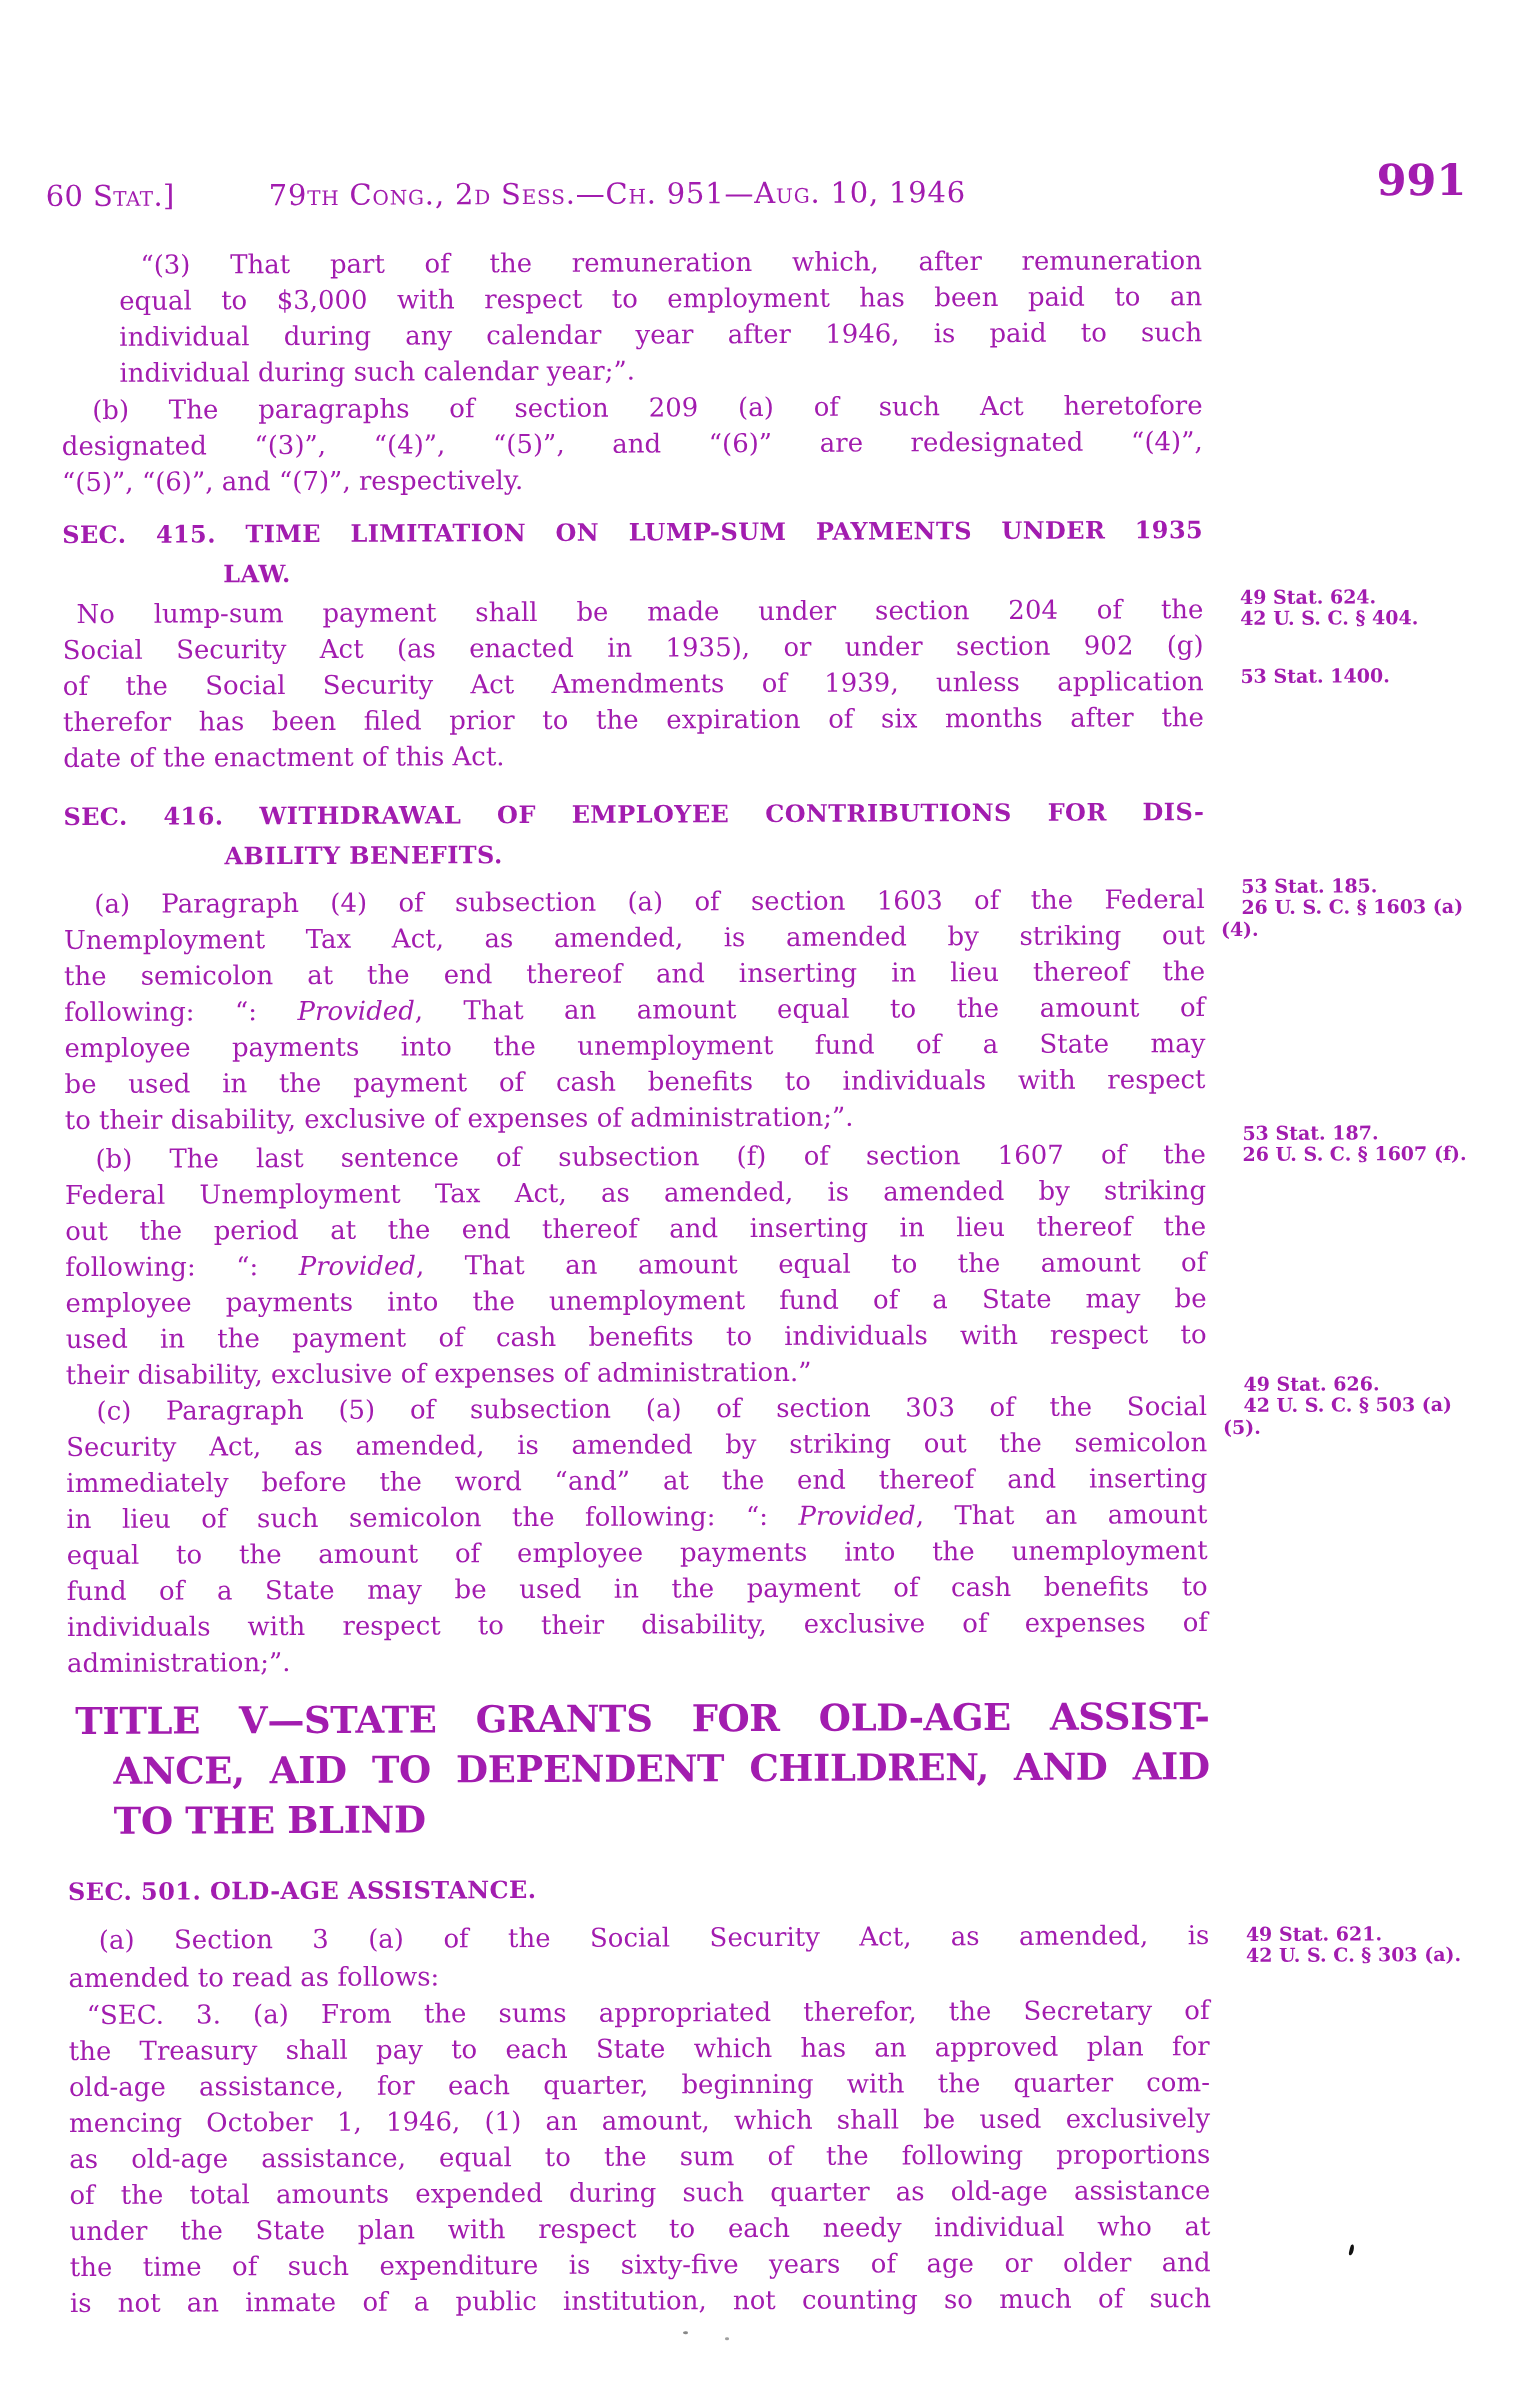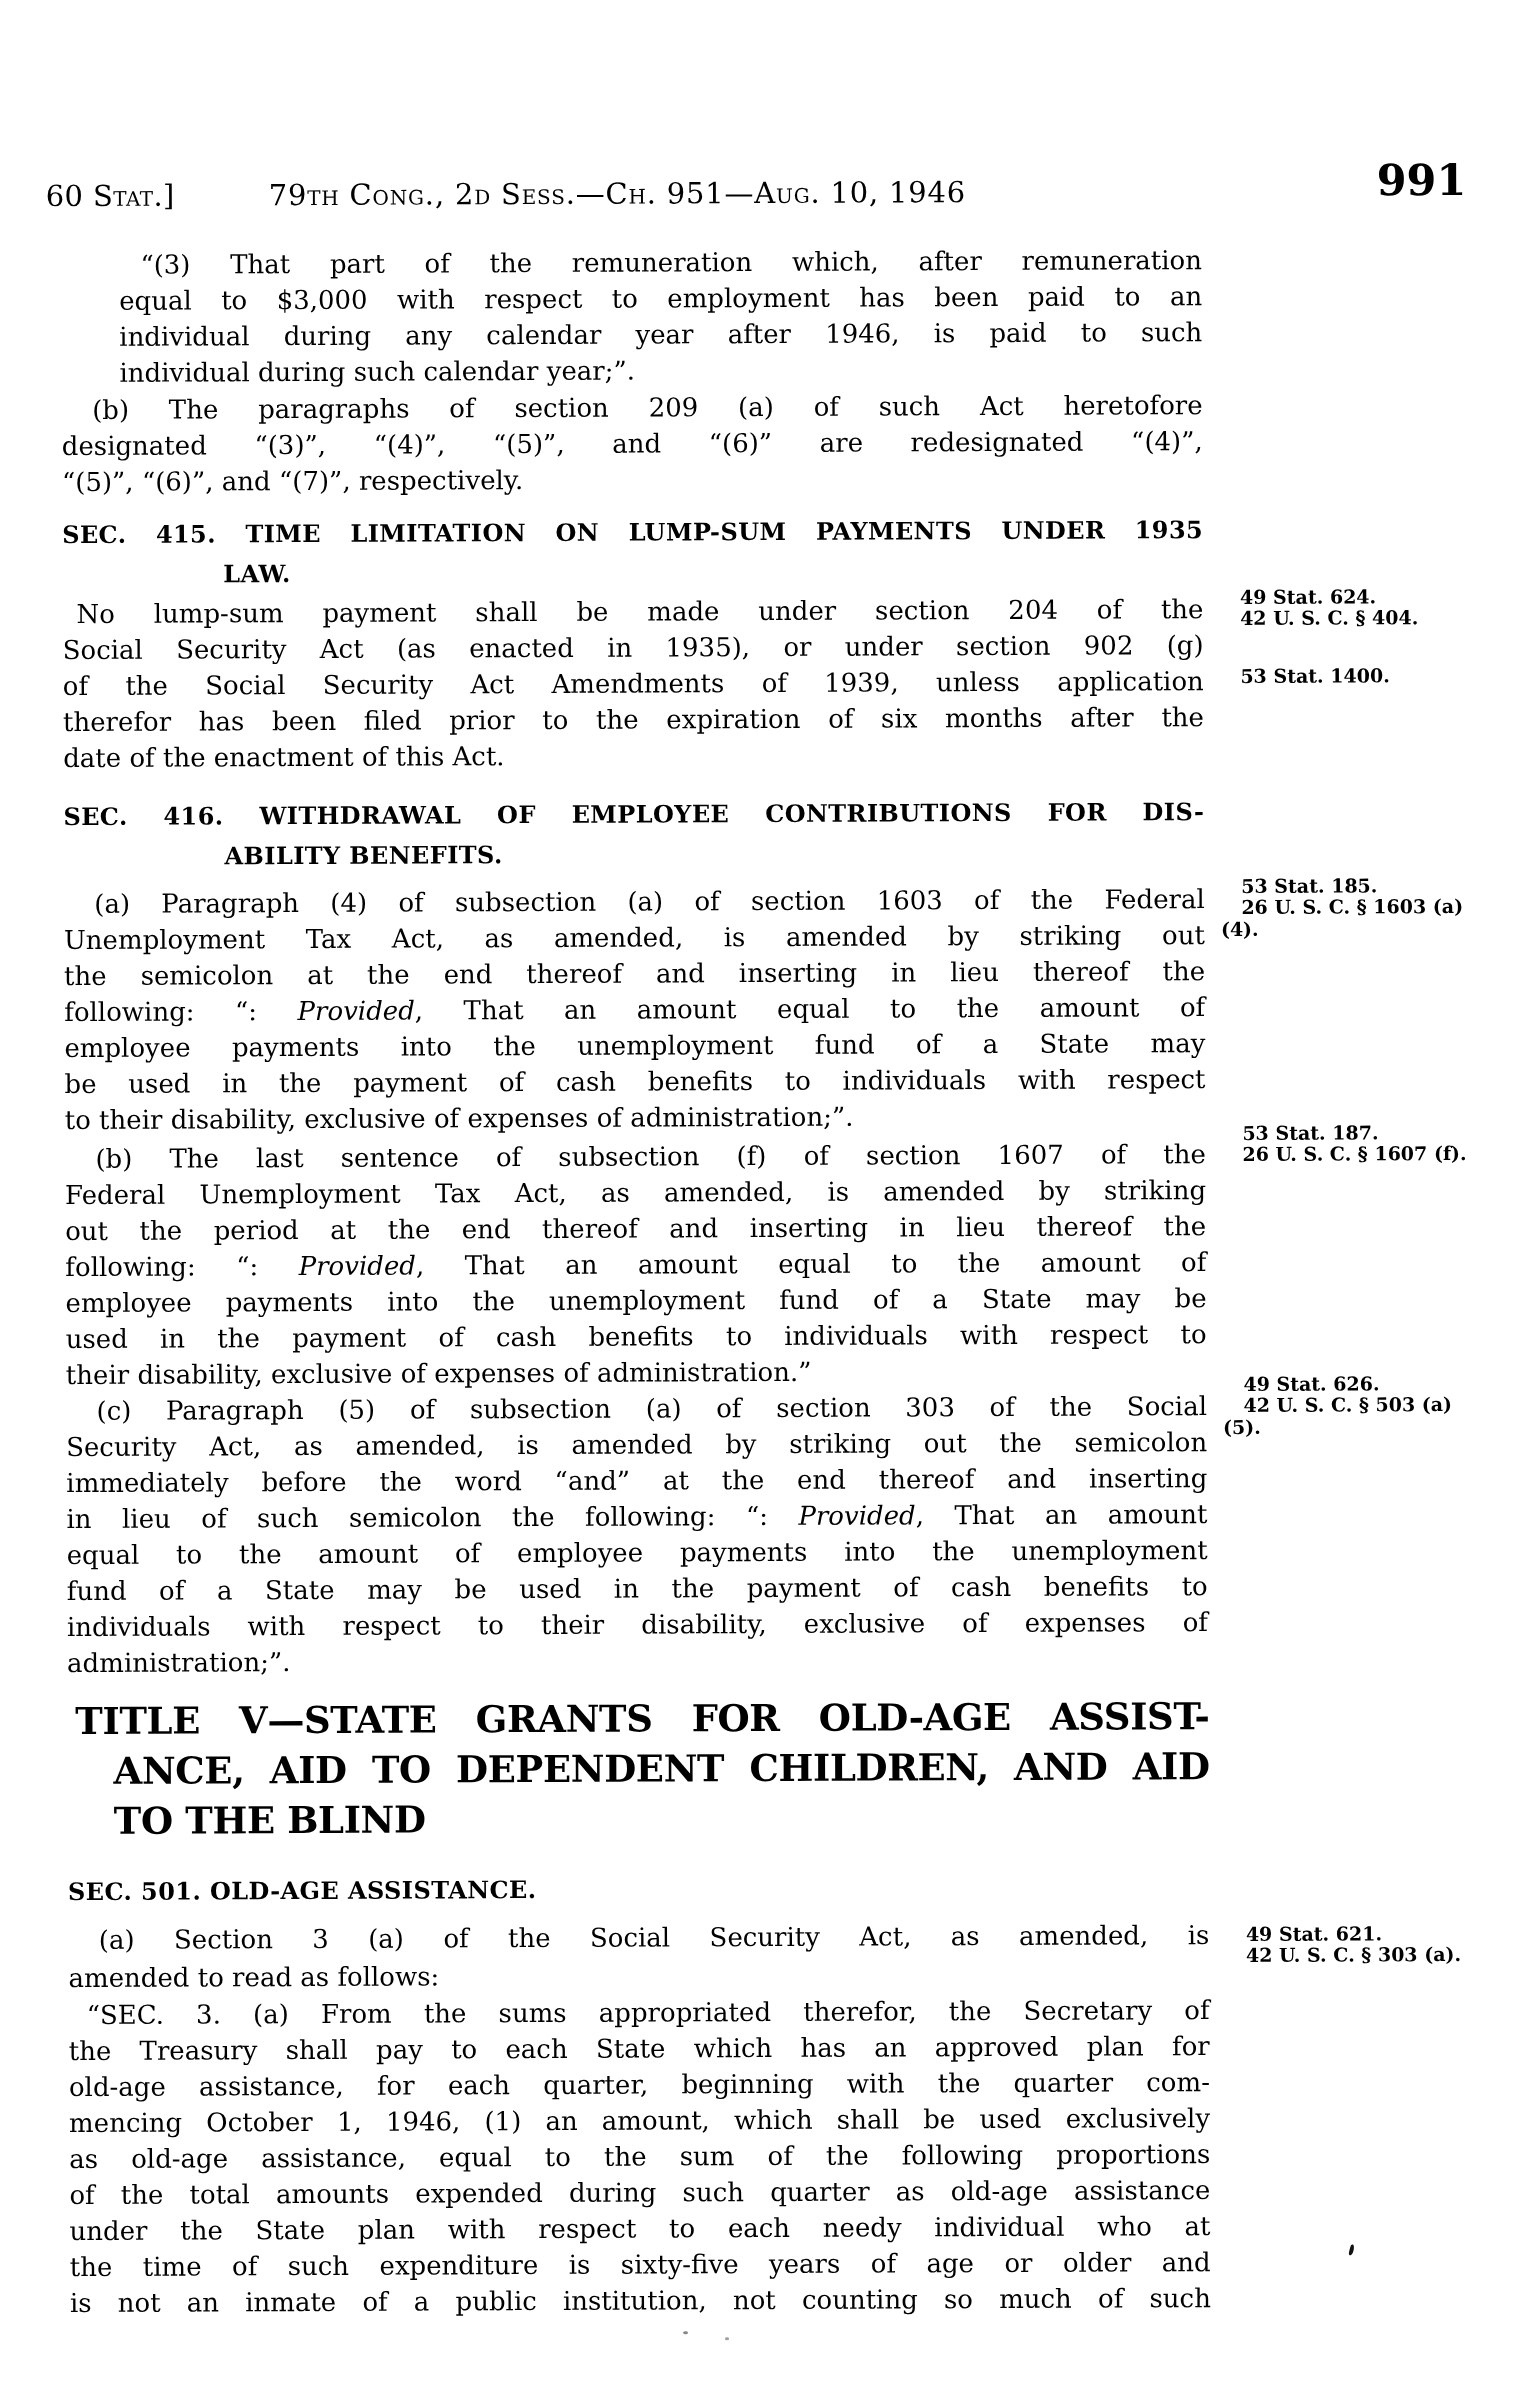--- a/index.html
+++ b/index.html
@@ -1,18 +1,18 @@
 <!DOCTYPE html>
 <html style="font-size:13px"><head>
 <meta charset="utf-8">
 <style>
   html,body { margin:0; padding:0; background:#e8e8e8; }
   .page {
     position:relative; width:1525px; height:2401px;
-    background:#ffffff; color:#000000; overflow:hidden;
+    background:#ffffff; color:#a21caf; overflow:hidden;
     font-family:"DejaVu Serif","Liberation Serif",serif;
   }
   .tilt { position:absolute; inset:0; transform:rotate(-0.25deg); transform-origin:50% 40%; }
 
   
   .hdr-stat   { position:absolute; left:49px;  top:176px; font-size:29px; font-variant:small-caps; letter-spacing:0.4px; white-space:nowrap; }
   .hdr-center { position:absolute; left:272px; top:176px; font-size:29px; font-variant:small-caps; letter-spacing:0.8px;   white-space:nowrap; }
   .hdr-pagenum{ position:absolute; left:1380px; top:158px; font-size:43px; font-weight:bold; white-space:nowrap; }
 
   

